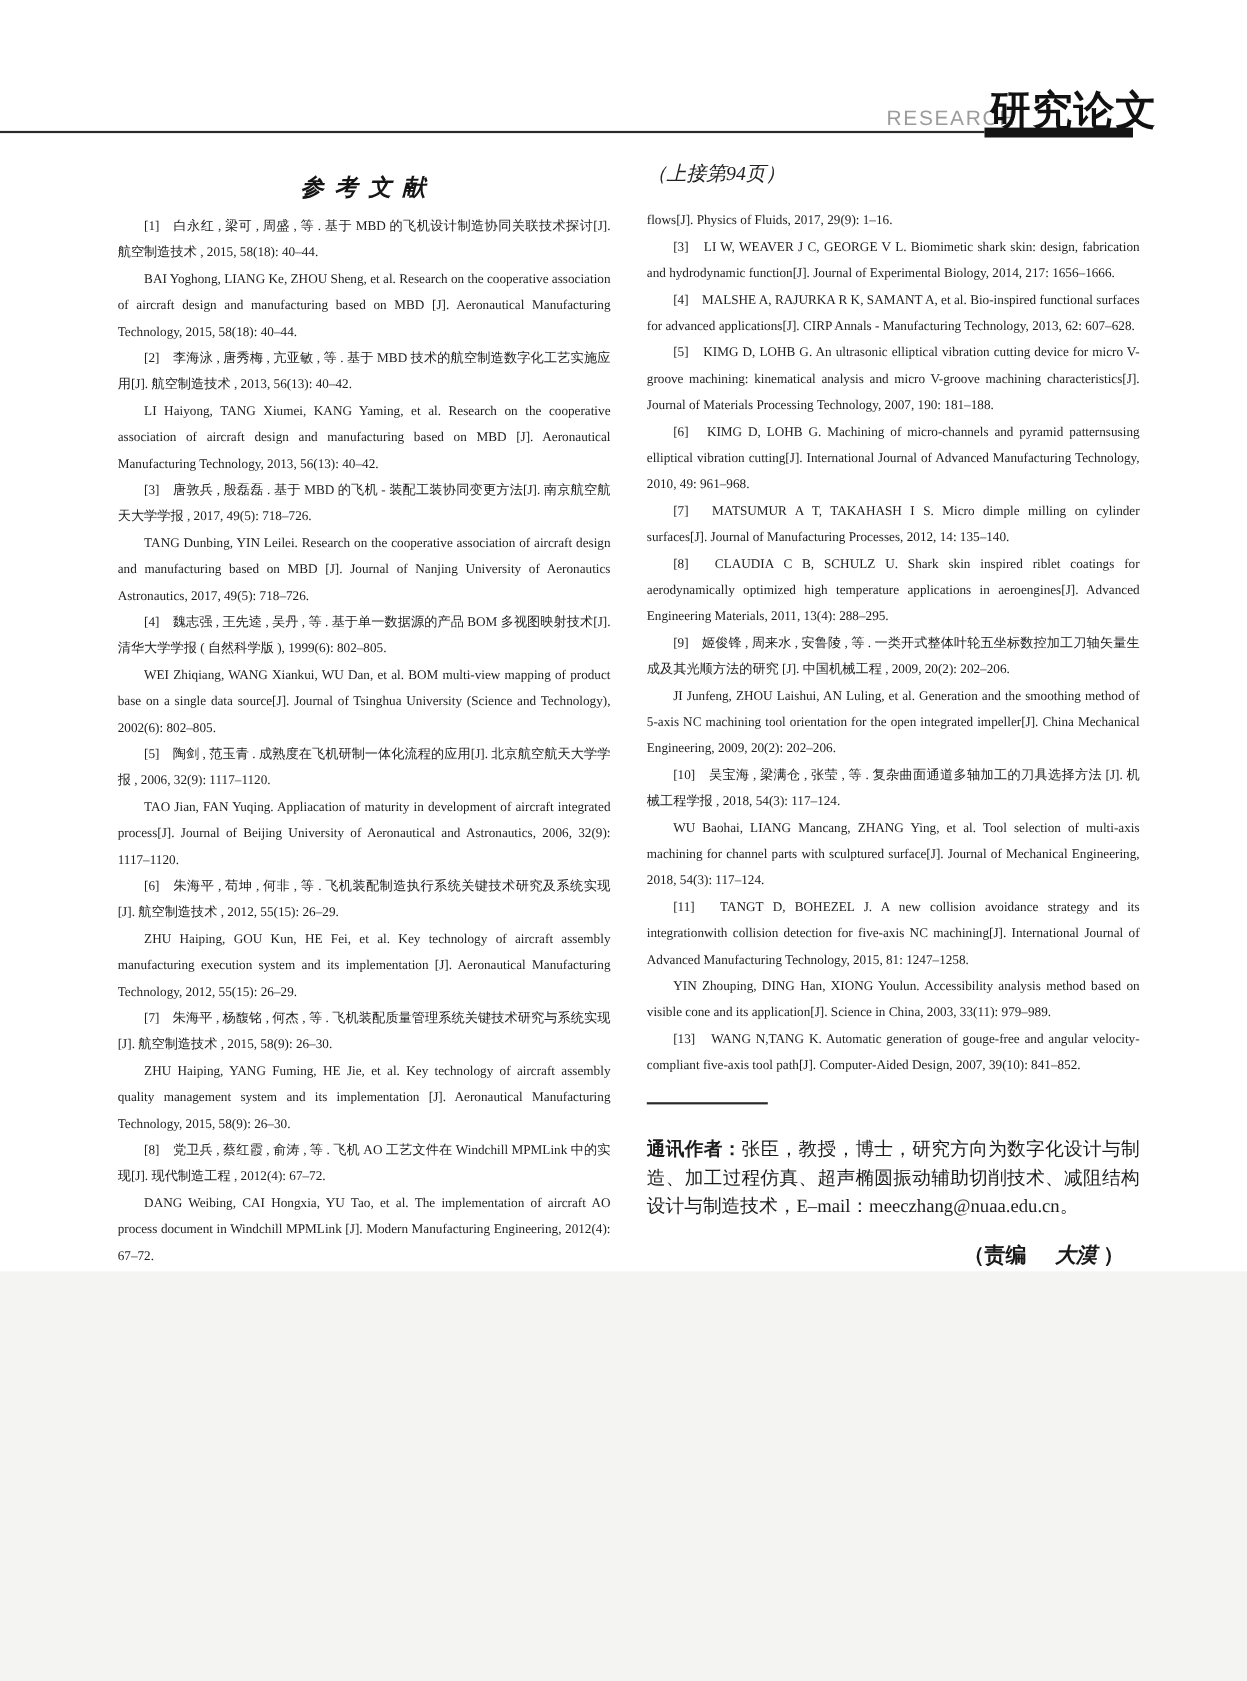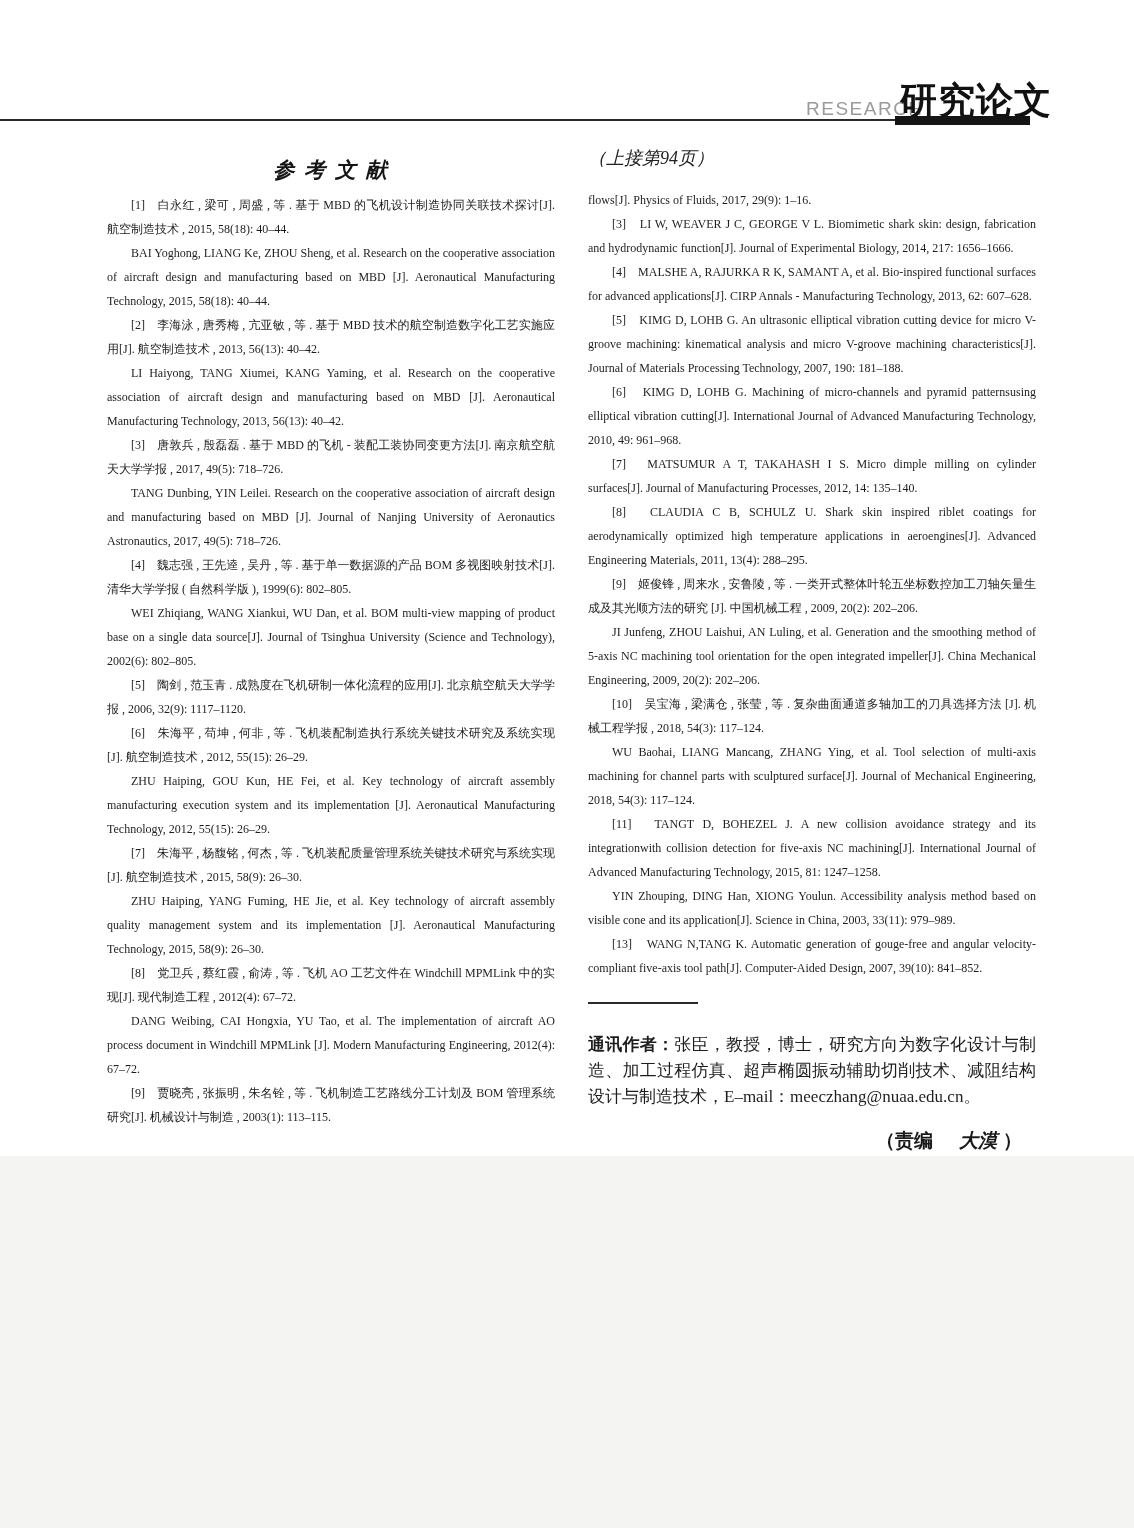--- a/index.html
+++ b/index.html
@@ -144,20 +144,21 @@
     <div>
         <p class="ref">[1]　白永红 , 梁可 , 周盛 , 等 . 基于 MBD 的飞机设计制造协同关联技术探讨[J]. 航空制造技术 , 2015, 58(18): 40–44.</p>
         <p class="ref">BAI Yoghong, LIANG Ke, ZHOU Sheng, et al. Research on the cooperative association of aircraft design and manufacturing based on MBD [J]. Aeronautical Manufacturing Technology, 2015, 58(18): 40–44.</p>
         <p class="ref">[2]　李海泳 , 唐秀梅 , 亢亚敏 , 等 . 基于 MBD 技术的航空制造数字化工艺实施应用[J]. 航空制造技术 , 2013, 56(13): 40–42.</p>
         <p class="ref">LI Haiyong, TANG Xiumei, KANG Yaming, et al. Research on the cooperative association of aircraft design and manufacturing based on MBD [J]. Aeronautical Manufacturing Technology, 2013, 56(13): 40–42.</p>
         <p class="ref">[3]　唐敦兵 , 殷磊磊 . 基于 MBD 的飞机 - 装配工装协同变更方法[J]. 南京航空航天大学学报 , 2017, 49(5): 718–726.</p>
         <p class="ref">TANG Dunbing, YIN Leilei. Research on the cooperative association of aircraft design and manufacturing based on MBD [J]. Journal of Nanjing University of Aeronautics Astronautics, 2017, 49(5): 718–726.</p>
         <p class="ref">[4]　魏志强 , 王先逵 , 吴丹 , 等 . 基于单一数据源的产品 BOM 多视图映射技术[J]. 清华大学学报 ( 自然科学版 ), 1999(6): 802–805.</p>
         <p class="ref">WEI Zhiqiang, WANG Xiankui, WU Dan, et al. BOM multi-view mapping of product base on a single data source[J]. Journal of Tsinghua University (Science and Technology), 2002(6): 802–805.</p>
         <p class="ref">[5]　陶剑 , 范玉青 . 成熟度在飞机研制一体化流程的应用[J]. 北京航空航天大学学报 , 2006, 32(9): 1117–1120.</p>
+        <p class="ref">TAO Jian, FAN Yuqing. Appliacation of maturity in development of aircraft integrated process[J]. Journal of Beijing University of Aeronautical and Astronautics, 2006, 32(9): 1117–1120.</p>
         <p class="ref">[6]　朱海平 , 苟坤 , 何非 , 等 . 飞机装配制造执行系统关键技术研究及系统实现[J]. 航空制造技术 , 2012, 55(15): 26–29.</p>
         <p class="ref">ZHU Haiping, GOU Kun, HE Fei, et al. Key technology of aircraft assembly manufacturing execution system and its implementation [J]. Aeronautical Manufacturing Technology, 2012, 55(15): 26–29.</p>
         <p class="ref">[7]　朱海平 , 杨馥铭 , 何杰 , 等 . 飞机装配质量管理系统关键技术研究与系统实现[J]. 航空制造技术 , 2015, 58(9): 26–30.</p>
         <p class="ref">ZHU Haiping, YANG Fuming, HE Jie, et al. Key technology of aircraft assembly quality management system and its implementation [J]. Aeronautical Manufacturing Technology, 2015, 58(9): 26–30.</p>
         <p class="ref">[8]　党卫兵 , 蔡红霞 , 俞涛 , 等 . 飞机 AO 工艺文件在 Windchill MPMLink 中的实现[J]. 现代制造工程 , 2012(4): 67–72.</p>
         <p class="ref">DANG Weibing, CAI Hongxia, YU Tao, et al. The implementation of aircraft AO process document in Windchill MPMLink [J]. Modern Manufacturing Engineering, 2012(4): 67–72.</p>
         <p class="ref">[9]　贾晓亮 , 张振明 , 朱名铨 , 等 . 飞机制造工艺路线分工计划及 BOM 管理系统研究[J]. 机械设计与制造 , 2003(1): 113–115.</p>
       </div>
 
   </section>

